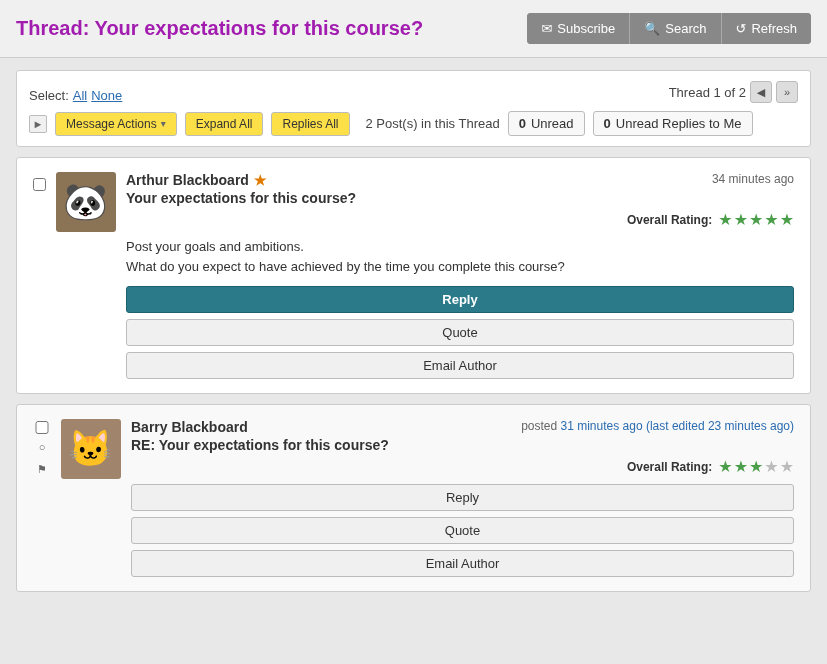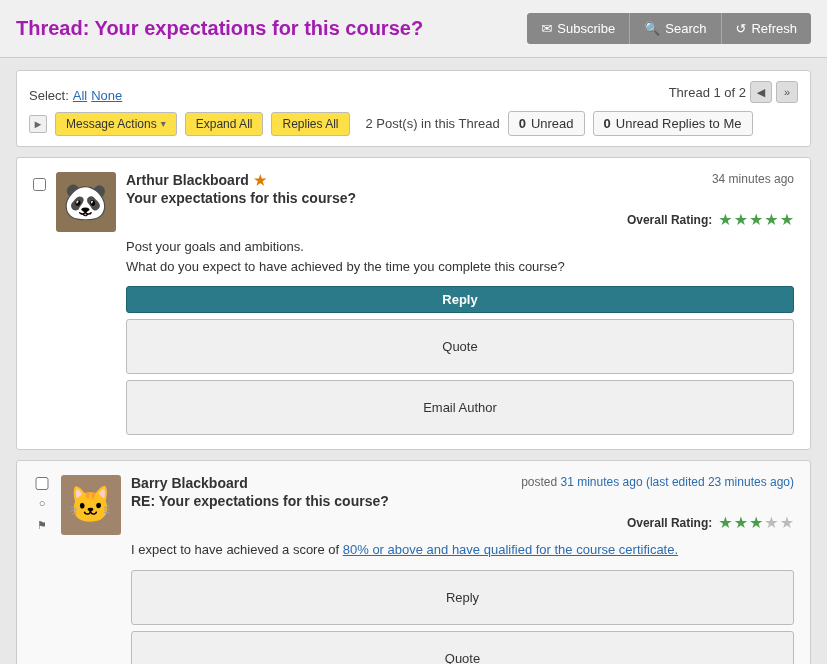--- a/index.html
+++ b/index.html
@@ -270,21 +270,21 @@
       padding: 5px 16px;
       background: #2b7a8a;
       border: 1px solid #1d6070;
       border-radius: 3px;
       color: #fff;
       font-size: 13px;
       cursor: pointer;
       font-weight: bold;
     }
     .action-btn {
-      padding: 19px 14px;
+      padding: 5px 14px;
       background: #f0f0f0;
       border: 1px solid #bbb;
       border-radius: 3px;
       color: #333;
       font-size: 13px;
       cursor: pointer;
     }
 
     
     .post-card-reply {
@@ -420,23 +420,20 @@
         <div class="post-rating">
           <span class="rating-label">Overall Rating:</span>
           <div class="stars">
             <span class="star-full">★</span>
             <span class="star-full">★</span>
             <span class="star-full">★</span>
             <span class="star-empty">★</span>
             <span class="star-empty">★</span>
           </div>
         </div>
-        <div class="post-body">
-          <p>I expect to have achieved a score of <a href="#" class="post-body-link">80% or above and have qualified for the course certificate.</a></p>
-        </div>
         <div class="post-actions">
           <button class="action-btn">Reply</button>
           <button class="action-btn">Quote</button>
           <button class="action-btn">Email Author</button>
         </div>
       </div>
     </div>
   </div>
 
 </div>

